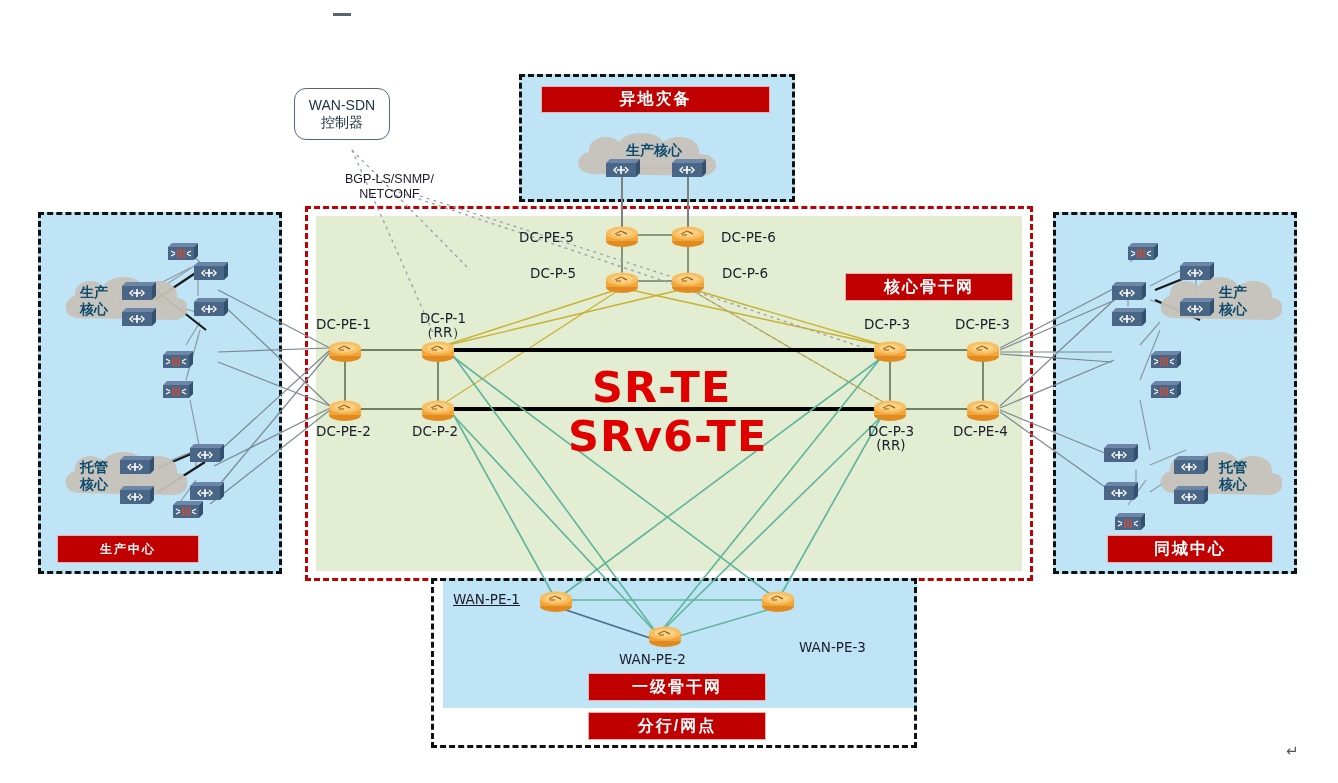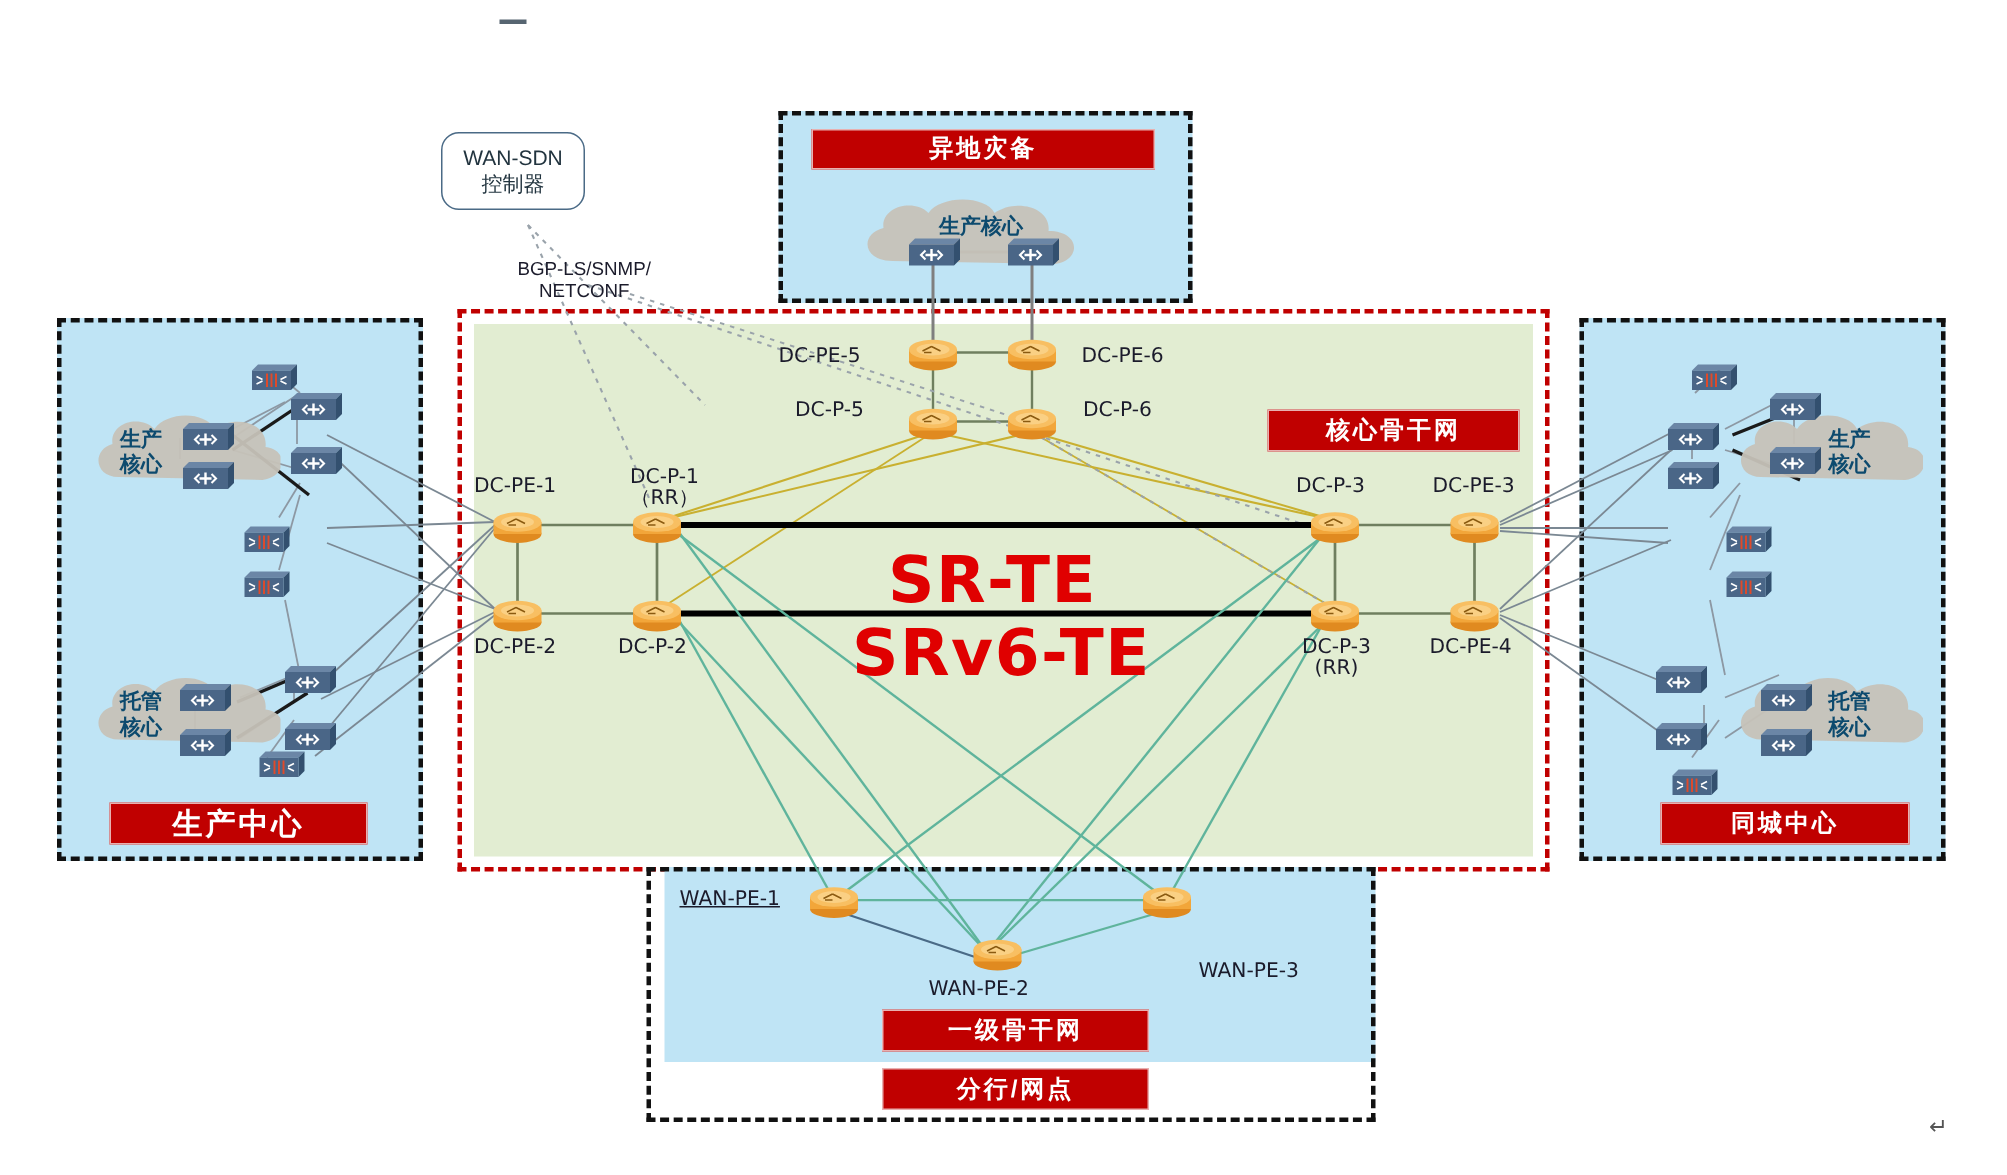--- a/index.html
+++ b/index.html
@@ -747,21 +747,21 @@
   </div>
   <div class="sdncap" style="left:345px;top:172px;">
     <div>BGP-LS/SNMP/</div>
     <div>NETCONF</div>
   </div>
 
   <div class="banner" style="left:845px;top:237px;width:168px;height:28px;font-size:16px;margin-top:36px;">核心骨干网</div>
 
   <div class="banner" style="left:541px;top:86px;width:229px;height:27px;font-size:16px;">异地灾备</div>
 
-  <div class="banner" style="left:57px;top:535px;width:172px;height:28px;font-size:20px;margin-left:16px;">生产中心</div>
+  <div class="banner" style="left:57px;top:535px;width:142px;height:28px;font-size:12px;">生产中心</div>
 
   <div class="banner" style="left:1107px;top:535px;width:166px;height:28px;font-size:16px;">同城中心</div>
 
   <div class="banner" style="left:588px;top:673px;width:178px;height:28px;font-size:16px;">一级骨干网</div>
 
   <div class="banner" style="left:588px;top:712px;width:178px;height:28px;font-size:16px;">分行/网点</div>
 
   <div class="pilcrow" style="left:1286px;top:742px;">↵</div>
 
 </div>

